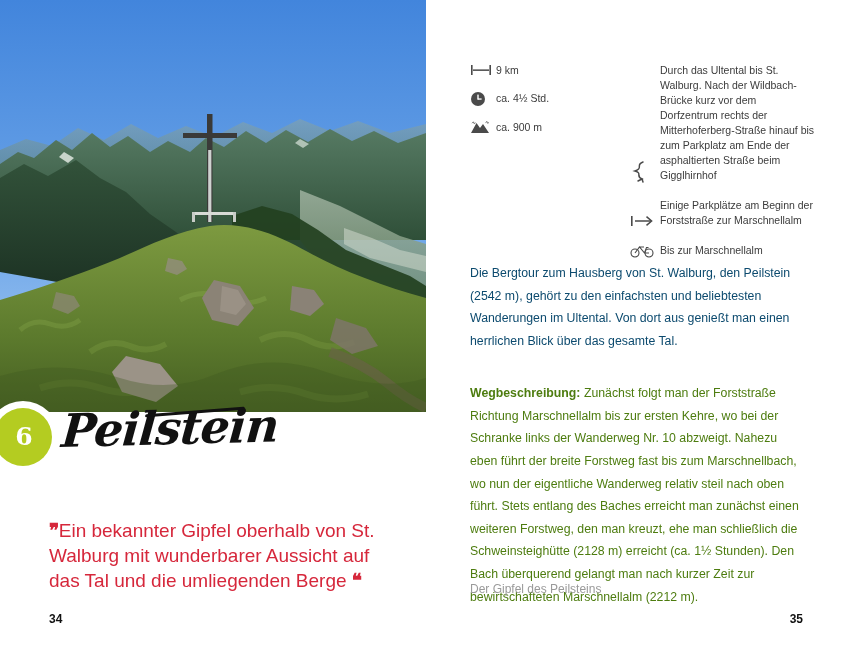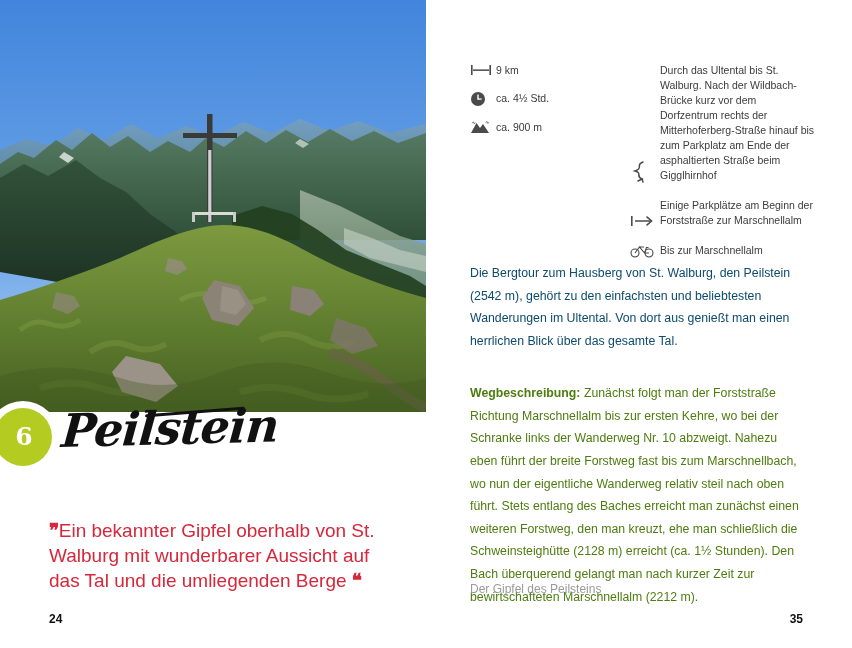--- a/index.html
+++ b/index.html
@@ -203,21 +203,21 @@
     <div class="badge">
       <span>6</span>
     </div>
 
     <div class="title-script">Peilstein</div>
 
     <div class="lede">
       <span class="qm">❞</span><span>Ein bekannter Gipfel oberhalb von St. Walburg mit wunderbarer Aussicht auf das Tal und die umliegenden Berge</span> <span class="qm">❝</span>
     </div>
 
-    <div class="folio-left">24</div>
+    <div class="folio-left">34</div>
   </div>
 
   <div class="page-right">
 
     <div class="info">
 
       <div class="info-col-a">
 
         <div class="info-row">
           <span class="ico">

